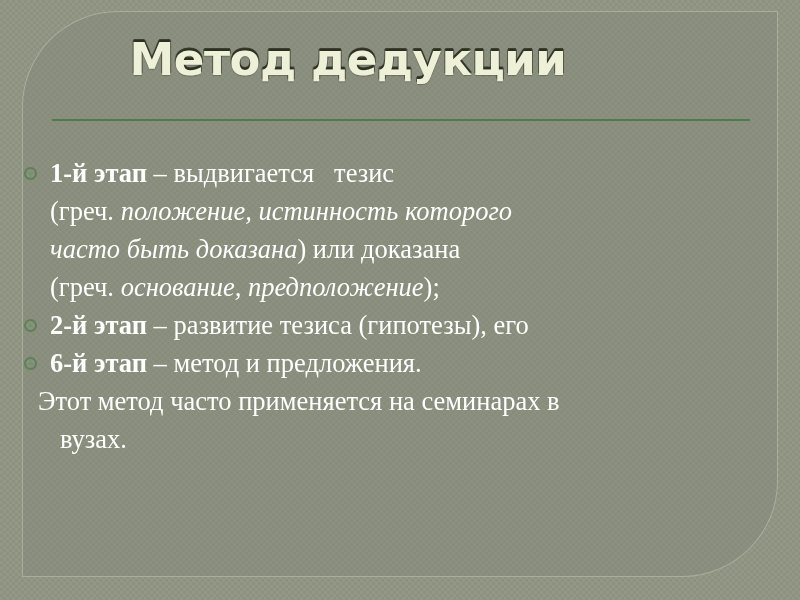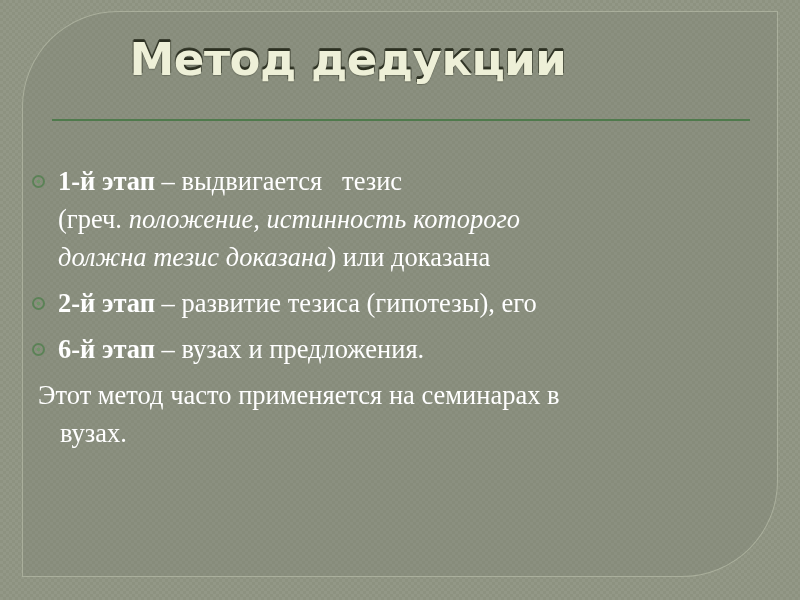--- a/index.html
+++ b/index.html
@@ -86,21 +86,21 @@
     top: 154px;
     width: 742px;
     color: #ffffff;
     font-size: 26.5px;
     line-height: 38px;
   }
 
   .bullet-row {
     position: relative;
     padding-left: 28px;
-    margin: 8px;
+    margin: 0;
   }
 
   .bullet-marker {
     position: absolute;
     left: 2px;
     top: 13px;
     width: 13px;
     height: 13px;
     border-radius: 50%;
     border: 2px solid rgba(84,128,80,0.85);
@@ -139,29 +139,30 @@
   </div>
 
   <div class="divider"></div>
 
   <div class="body">
     <div id="body-host">
         <div class="bullet-row">
           <span class="bullet-marker"></span>
           <div class="line"><span class="b">1-й этап</span><span> – выдвигается   тезис</span></div>
           <div class="line"><span>(греч. </span><span class="i">положение, истинность которого</span></div>
-          <div class="line"><span class="i">должна тезис доказана</span><span>) или доказана</span></div>
+          <div class="line"><span class="i">часто быть доказана</span><span>) или доказана</span></div>
+          <div class="line"><span>(греч. </span><span class="i">основание, предположение</span><span>);</span></div>
         </div>
         <div class="bullet-row">
           <span class="bullet-marker"></span>
           <div class="line"><span class="b">2-й этап</span><span> – развитие тезиса (гипотезы), его</span></div>
         </div>
         <div class="bullet-row">
           <span class="bullet-marker"></span>
-          <div class="line"><span class="b">6-й этап</span><span> – вузах и предложения.</span></div>
+          <div class="line"><span class="b">6-й этап</span><span> – метод и предложения.</span></div>
         </div>
         <div class="plain-row">
           <div class="line"><span>Этот метод часто применяется на семинарах в</span></div>
           <div class="line indent-cont"><span>вузах.</span></div>
         </div>
       </div>
   </div>
 
 </div>
 

